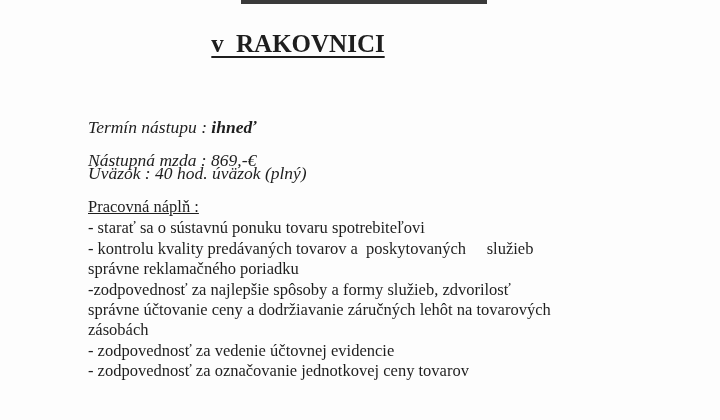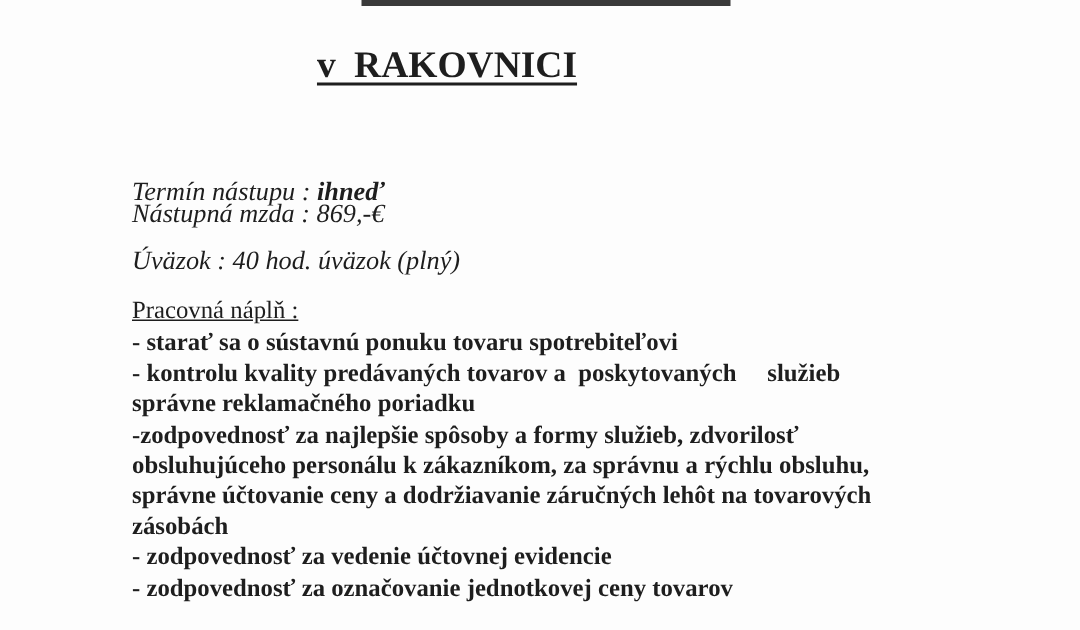--- a/index.html
+++ b/index.html
@@ -25,35 +25,35 @@
       word-spacing: 6px;
     }
     .field {
       position: absolute; left: 88px; font-size: 17.5px; white-space: nowrap; font-style: italic;
     }
     .field .val.bold { font-weight: bold; }
     .duties {
       position: absolute; left: 88px; top: 197px; font-size: 16.5px; line-height: 20.4px;
     }
     .duties-title { text-decoration: underline; margin-bottom: 1px; }
-    .duty-line { white-space: pre; font-weight: bold; }
+    .duty-line { white-space: pre; }
   </style>
 </head>
 <body>
 
 <div class="top-underline"></div>
 
 <div class="heading">
   <span>v  RAKOVNICI</span>
 </div>
 
 <div class="field" style="top:117px;">
   <span>Termín nástupu : </span><span class="val bold">ihneď</span>
 </div>
-<div class="field" style="top:132px;">
+<div class="field" style="top:150px;">
   <span>Nástupná mzda : </span><span class="val">869,-€</span>
 </div>
 
 <div class="field" style="top:163px;"></div>
 
 <div class="field" style="top:162px;">
 </div>
 
 <div class="field" style="top:161px;"></div>
 
@@ -94,18 +94,17 @@
 <div class="field" style="top:163px;">
   <span>Úväzok : </span><span class="val">40 hod. úväzok (plný)</span>
 </div>
 
 <div class="duties">
   <div class="duties-title">Pracovná náplň :</div>
   <div class="duty-line">- starať sa o sústavnú ponuku tovaru spotrebiteľovi</div>
   <div class="duty-line">- kontrolu kvality predávaných tovarov a  poskytovaných     služieb</div>
   <div class="duty-line">správne reklamačného poriadku</div>
   <div class="duty-line">-zodpovednosť za najlepšie spôsoby a formy služieb, zdvorilosť</div>
-  <div class="duty-line">obsluhujúceho personálu k zákazníkom, za správnu a rýchlu obsluhu,</div>
   <div class="duty-line">správne účtovanie ceny a dodržiavanie záručných lehôt na tovarových</div>
   <div class="duty-line">zásobách</div>
   <div class="duty-line">- zodpovednosť za vedenie účtovnej evidencie</div>
   <div class="duty-line">- zodpovednosť za označovanie jednotkovej ceny tovarov</div>
 </div>
 
 </body></html>

